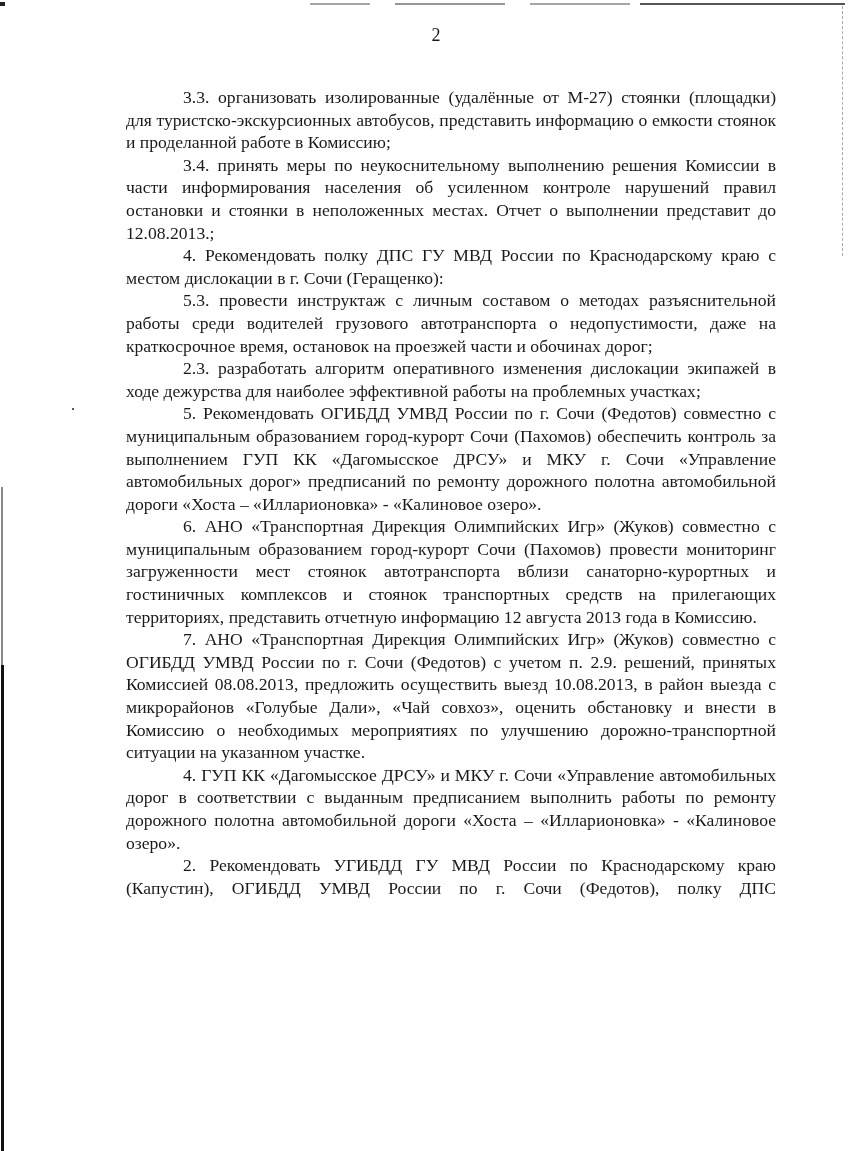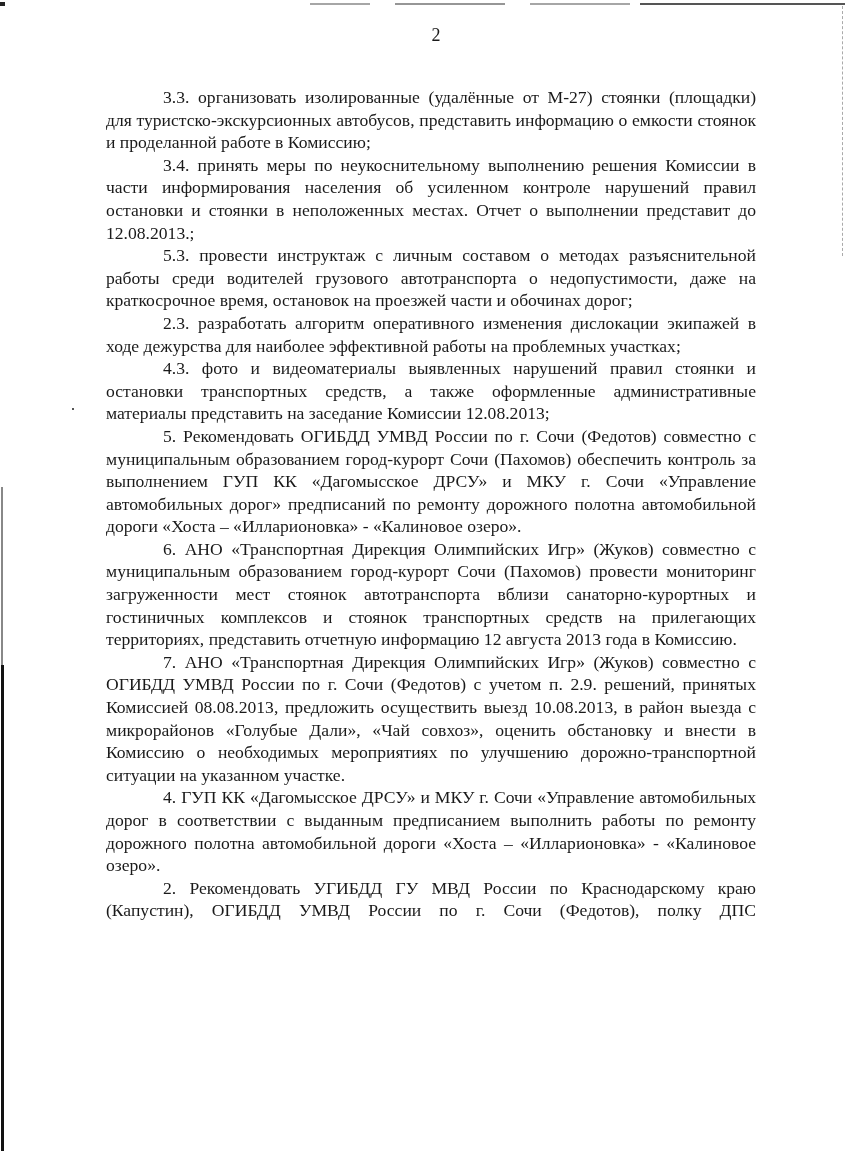--- a/index.html
+++ b/index.html
@@ -22,21 +22,21 @@
   }
   .scan-left {
     position: absolute; left: 1px; top: 487px; width: 2px; height: 664px; background: #888;
   }
   .scan-left.dark { top: 665px; height: 486px; background: #111; width: 3px; }
   .page-number {
     position: absolute; top: 25px; left: 0; width: 872px; text-align: center;
     font-size: 18px;
   }
   .body-text {
-    position: absolute; left: 106px; top: 86px; width: 650px;
+    position: absolute; left: 126px; top: 86px; width: 650px;
     font-size: 17.6px; line-height: 22.6px;
   }
   .para {
     margin: 0; text-align: justify; text-align-last: left;
     text-indent: 57px;
   }
   .stray-dot { position: absolute; left: 72px; top: 408px; width: 2px; height: 2px; background: #555; }
 </style>
 </head>
 <body>
@@ -49,21 +49,21 @@
 <div class="scan-right"></div>
 <div class="scan-left"></div>
 <div class="scan-left dark"></div>
 <div class="stray-dot"></div>
 
 <div class="page-number">2</div>
 
 <div class="body-text">
   <p class="para">3.3. организовать изолированные (удалённые от М-27) стоянки (площадки) для туристско-экскурсионных автобусов, представить информацию о емкости стоянок и проделанной работе в Комиссию;</p>
   <p class="para">3.4. принять меры по неукоснительному выполнению решения Комиссии в части информирования населения об усиленном контроле нарушений правил остановки и стоянки в неположенных местах. Отчет о выполнении представит до 12.08.2013.;</p>
+  <p class="para">4. Рекомендовать полку ДПС ГУ МВД России по Краснодарскому краю с местом дислокации в г. Сочи (Геращенко):</p>
   <p class="para">5.3. провести инструктаж с личным составом о методах разъяснительной работы среди водителей грузового автотранспорта о недопустимости, даже на краткосрочное время, остановок на проезжей части и обочинах дорог;</p>
   <p class="para">2.3. разработать алгоритм оперативного изменения дислокации экипажей в ходе дежурства для наиболее эффективной работы на проблемных участках;</p>
-  <p class="para">4.3. фото и видеоматериалы выявленных нарушений правил стоянки и остановки транспортных средств, а также оформленные административные материалы представить на заседание Комиссии 12.08.2013;</p>
   <p class="para">5. Рекомендовать ОГИБДД УМВД России по г. Сочи (Федотов) совместно с муниципальным образованием город-курорт Сочи (Пахомов) обеспечить контроль за выполнением ГУП КК «Дагомысское ДРСУ» и МКУ г. Сочи «Управление автомобильных дорог» предписаний по ремонту дорожного полотна автомобильной дороги «Хоста – «Илларионовка» - «Калиновое озеро».</p>
   <p class="para">6. АНО «Транспортная Дирекция Олимпийских Игр» (Жуков) совместно с муниципальным образованием город-курорт Сочи (Пахомов) провести мониторинг загруженности мест стоянок автотранспорта вблизи санаторно-курортных и гостиничных комплексов и стоянок транспортных средств на прилегающих территориях, представить отчетную информацию 12 августа 2013 года в Комиссию.</p>
   <p class="para">7. АНО «Транспортная Дирекция Олимпийских Игр» (Жуков) совместно с ОГИБДД УМВД России по г. Сочи (Федотов) с учетом п. 2.9. решений, принятых Комиссией 08.08.2013, предложить осуществить выезд 10.08.2013, в район выезда с микрорайонов «Голубые Дали», «Чай совхоз», оценить обстановку и внести в Комиссию о необходимых мероприятиях по улучшению дорожно-транспортной ситуации на указанном участке.</p>
   <p class="para">4. ГУП КК «Дагомысское ДРСУ» и МКУ г. Сочи «Управление автомобильных дорог в соответствии с выданным предписанием выполнить работы по ремонту дорожного полотна автомобильной дороги «Хоста – «Илларионовка» - «Калиновое озеро».</p>
   <p class="para" style="text-align-last: justify;">2. Рекомендовать УГИБДД ГУ МВД России по Краснодарскому краю (Капустин), ОГИБДД УМВД России по г. Сочи (Федотов), полку ДПС</p>
 </div>
 
 </body></html>

